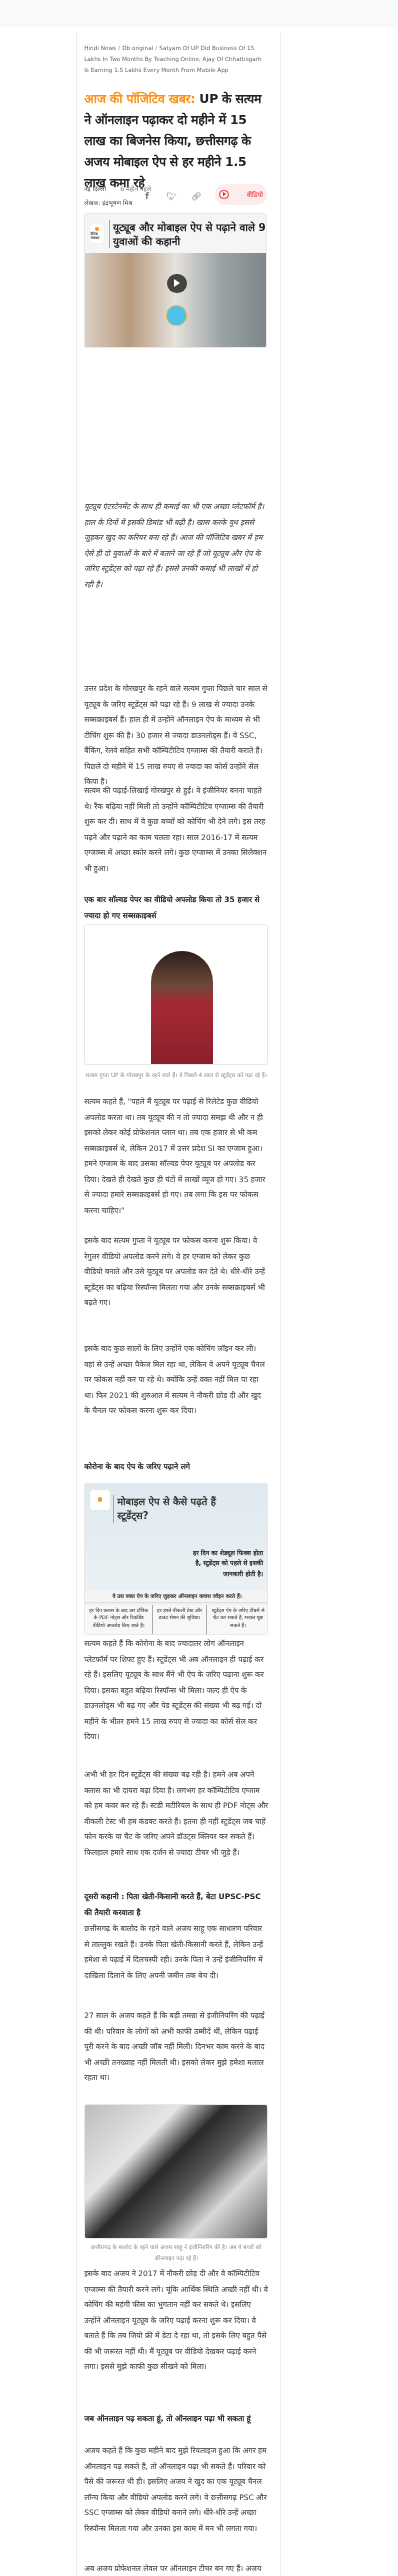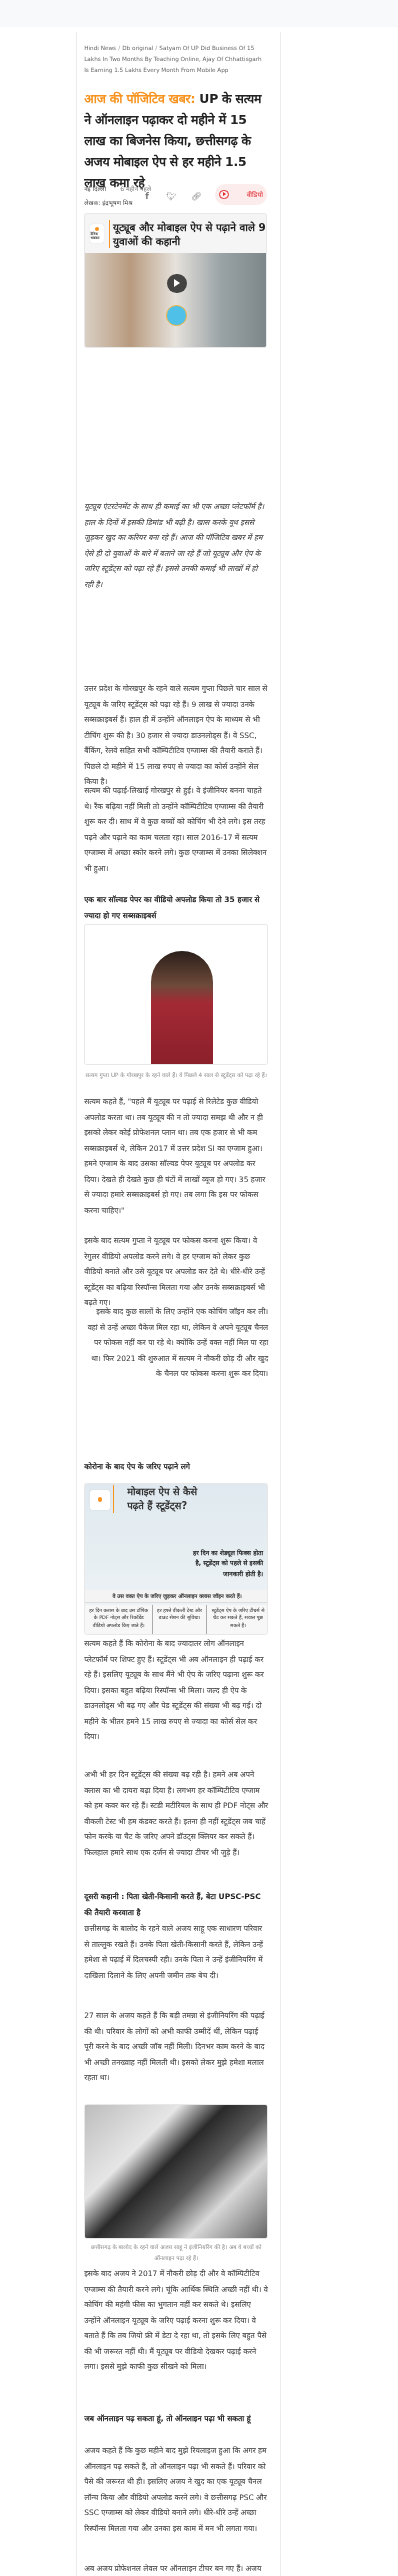--- a/index.html
+++ b/index.html
@@ -93,28 +93,28 @@
   <p class="para body-text" style="top:751px;">सत्यम की पढ़ाई-लिखाई गोरखपुर से हुई। वे इंजीनियर बनना चाहते थे। रैंक बढ़िया नहीं मिली तो उन्होंने कॉम्पिटीटिव एग्जाम्स की तैयारी शुरू कर दी। साथ में वे कुछ बच्चों को कोचिंग भी देने लगे। इस तरह पढ़ने और पढ़ाने का काम चलता रहा। साल 2016-17 में सत्यम एग्जाम्स में अच्छा स्कोर करने लगे। कुछ एग्जाम्स में उनका सिलेक्शन भी हुआ।</p>
   <h3 class="sub" style="top:860px;">एक बार सॉल्वड पेपर का वीडियो अपलोड किया तो 35 हजार से ज्यादा हो गए सब्सक्राइबर्स</h3>
 
   <div class="fig" style="top:892px;height:141px;background:#fff;">
     <div style="position:absolute;left:66px;top:26px;width:62px;height:115px;border-radius:31px 31px 0 0;background:linear-gradient(180deg,#2a1f1a 0%,#6e4a3a 30%,#a32a35 45%,#8a1f2a 100%);"></div>
   </div>
   <p class="caption" style="top:1038px;">सत्यम गुप्ता UP के गोरखपुर के रहने वाले हैं। वे पिछले 4 साल से स्टूडेंट्स को पढ़ा रहे हैं।</p>
 
   <p class="para body-text" style="top:1062px;">सत्यम कहते हैं, "पहले मैं यूट्यूब पर पढ़ाई से रिलेटेड कुछ वीडियो अपलोड करता था। तब यूट्यूब की न तो ज्यादा समझ थी और न ही इसको लेकर कोई प्रोफेशनल प्लान था। तब एक हजार से भी कम सब्सक्राइबर्स थे, लेकिन 2017 में उत्तर प्रदेश SI का एग्जाम हुआ। हमने एग्जाम के बाद उसका सॉल्वड पेपर यूट्यूब पर अपलोड कर दिया। देखते ही देखते कुछ ही घंटों में लाखों व्यूज हो गए। 35 हजार से ज्यादा हमारे सब्सक्राइबर्स हो गए। तब लगा कि इस पर फोकस करना चाहिए।"</p>
   <p class="para body-text" style="top:1201px;">इसके बाद सत्यम गुप्ता ने यूट्यूब पर फोकस करना शुरू किया। वे रेगुलर वीडियो अपलोड करने लगे। वे हर एग्जाम को लेकर कुछ वीडियो बनाते और उसे यूट्यूब पर अपलोड कर देते थे। धीरे-धीरे उन्हें स्टूडेंट्स का बढ़िया रिस्पॉन्स मिलता गया और उनके सब्सक्राइबर्स भी बढ़ते गए।</p>
-  <p class="para body-text" style="top:1272px;text-align:right;">इसके बाद कुछ सालों के लिए उन्होंने एक कोचिंग जॉइन कर ली। वहां से उन्हें अच्छा पैकेज मिल रहा था, लेकिन वे अपने यूट्यूब चैनल पर फोकस नहीं कर पा रहे थे। क्योंकि उन्हें वक्त नहीं मिल पा रहा था। फिर 2021 की शुरुआत में सत्यम ने नौकरी छोड़ दी और खुद के चैनल पर फोकस करना शुरू कर दिया।</p>
+  <p class="para body-text" style="top:1309px;">इसके बाद कुछ सालों के लिए उन्होंने एक कोचिंग जॉइन कर ली। वहां से उन्हें अच्छा पैकेज मिल रहा था, लेकिन वे अपने यूट्यूब चैनल पर फोकस नहीं कर पा रहे थे। क्योंकि उन्हें वक्त नहीं मिल पा रहा था। फिर 2021 की शुरुआत में सत्यम ने नौकरी छोड़ दी और खुद के चैनल पर फोकस करना शुरू कर दिया।</p>
   <h3 class="sub" style="top:1427px;">कोरोना के बाद ऐप के जरिए पढ़ाने लगे</h3>
 
   <div class="fig" style="top:1451px;height:152px;background:linear-gradient(180deg,#dfe9ef 0%,#f0f4f6 100%);">
     <div style="position:absolute;left:5.2px;top:6.2px;" class="logo-box">
         <span class="sun"></span>
       </div>
-    <div style="position:absolute;left:28px;top:1px;width:103px;border-left:1.5px solid #f7931e;padding-left:13px;font-size:9.8px;font-weight:bold;line-height:14px;color:#333;">मोबाइल ऐप से कैसे पढ़ते हैं स्टूडेंट्स?</div>
+    <div style="position:absolute;left:28px;top:11px;width:103px;border-left:1.5px solid #f7931e;padding-left:3px;font-size:9.8px;font-weight:bold;line-height:14px;color:#333;">मोबाइल ऐप से कैसे पढ़ते हैं स्टूडेंट्स?</div>
     <div style="position:absolute;left:103px;top:64px;width:75px;text-align:right;font-size:6.2px;font-weight:bold;line-height:10.3px;color:#222;">हर दिन का शेड्यूल फिक्स होता है, स्टूडेंट्स को पहले से इसकी जानकारी होती है।</div>
     <div style="position:absolute;left:0;top:106px;width:184px;height:13.4px;background:#f4f4f4;border-bottom:1.5px solid #ddd;text-align:center;font-size:5.4px;font-weight:bold;line-height:13.4px;color:#333;">वे उस वक्त ऐप के जरिए जुड़कर ऑनलाइन क्लास जॉइन करते हैं।</div>
     <div style="position:absolute;left:0;top:121px;width:184px;height:31px;background:#f7f7f7;display:flex;">
       <div style="flex:1.3;padding:2.1px;font-size:4.9px;line-height:7.2px;text-align:center;border-right:0.5px solid #aaa;">हर दिन क्लास के बाद उस टॉपिक के PDF नोट्स और रिकॉर्डेड वीडियो अपलोड किए जाते हैं।</div>
       <div style="flex:1;padding:2.1px;font-size:4.9px;line-height:7.2px;text-align:center;border-right:0.5px solid #aaa;">हर हफ्ते वीकली टेस्ट और डाउट सेशन की सुविधा।</div>
       <div style="flex:1.2;padding:2.1px;font-size:4.9px;line-height:7.2px;text-align:center;">स्टूडेंट्स ऐप के जरिए टीचर्स से चैट कर सकते हैं, सवाल पूछ सकते हैं।</div>
     </div>
   </div>
 
   <p class="para body-text" style="top:1604px;">सत्यम कहते हैं कि कोरोना के बाद ज्यादातर लोग ऑनलाइन प्लेटफॉर्म पर शिफ्ट हुए हैं। स्टूडेंट्स भी अब ऑनलाइन ही पढ़ाई कर रहे हैं। इसलिए यूट्यूब के साथ मैंने भी ऐप के जरिए पढ़ाना शुरू कर दिया। इसका बहुत बढ़िया रिस्पॉन्स भी मिला। जल्द ही ऐप के डाउनलोड्स भी बढ़ गए और पेड स्टूडेंट्स की संख्या भी बढ़ गई। दो महीने के भीतर हमने 15 लाख रुपए से ज्यादा का कोर्स सेल कर दिया।</p>

